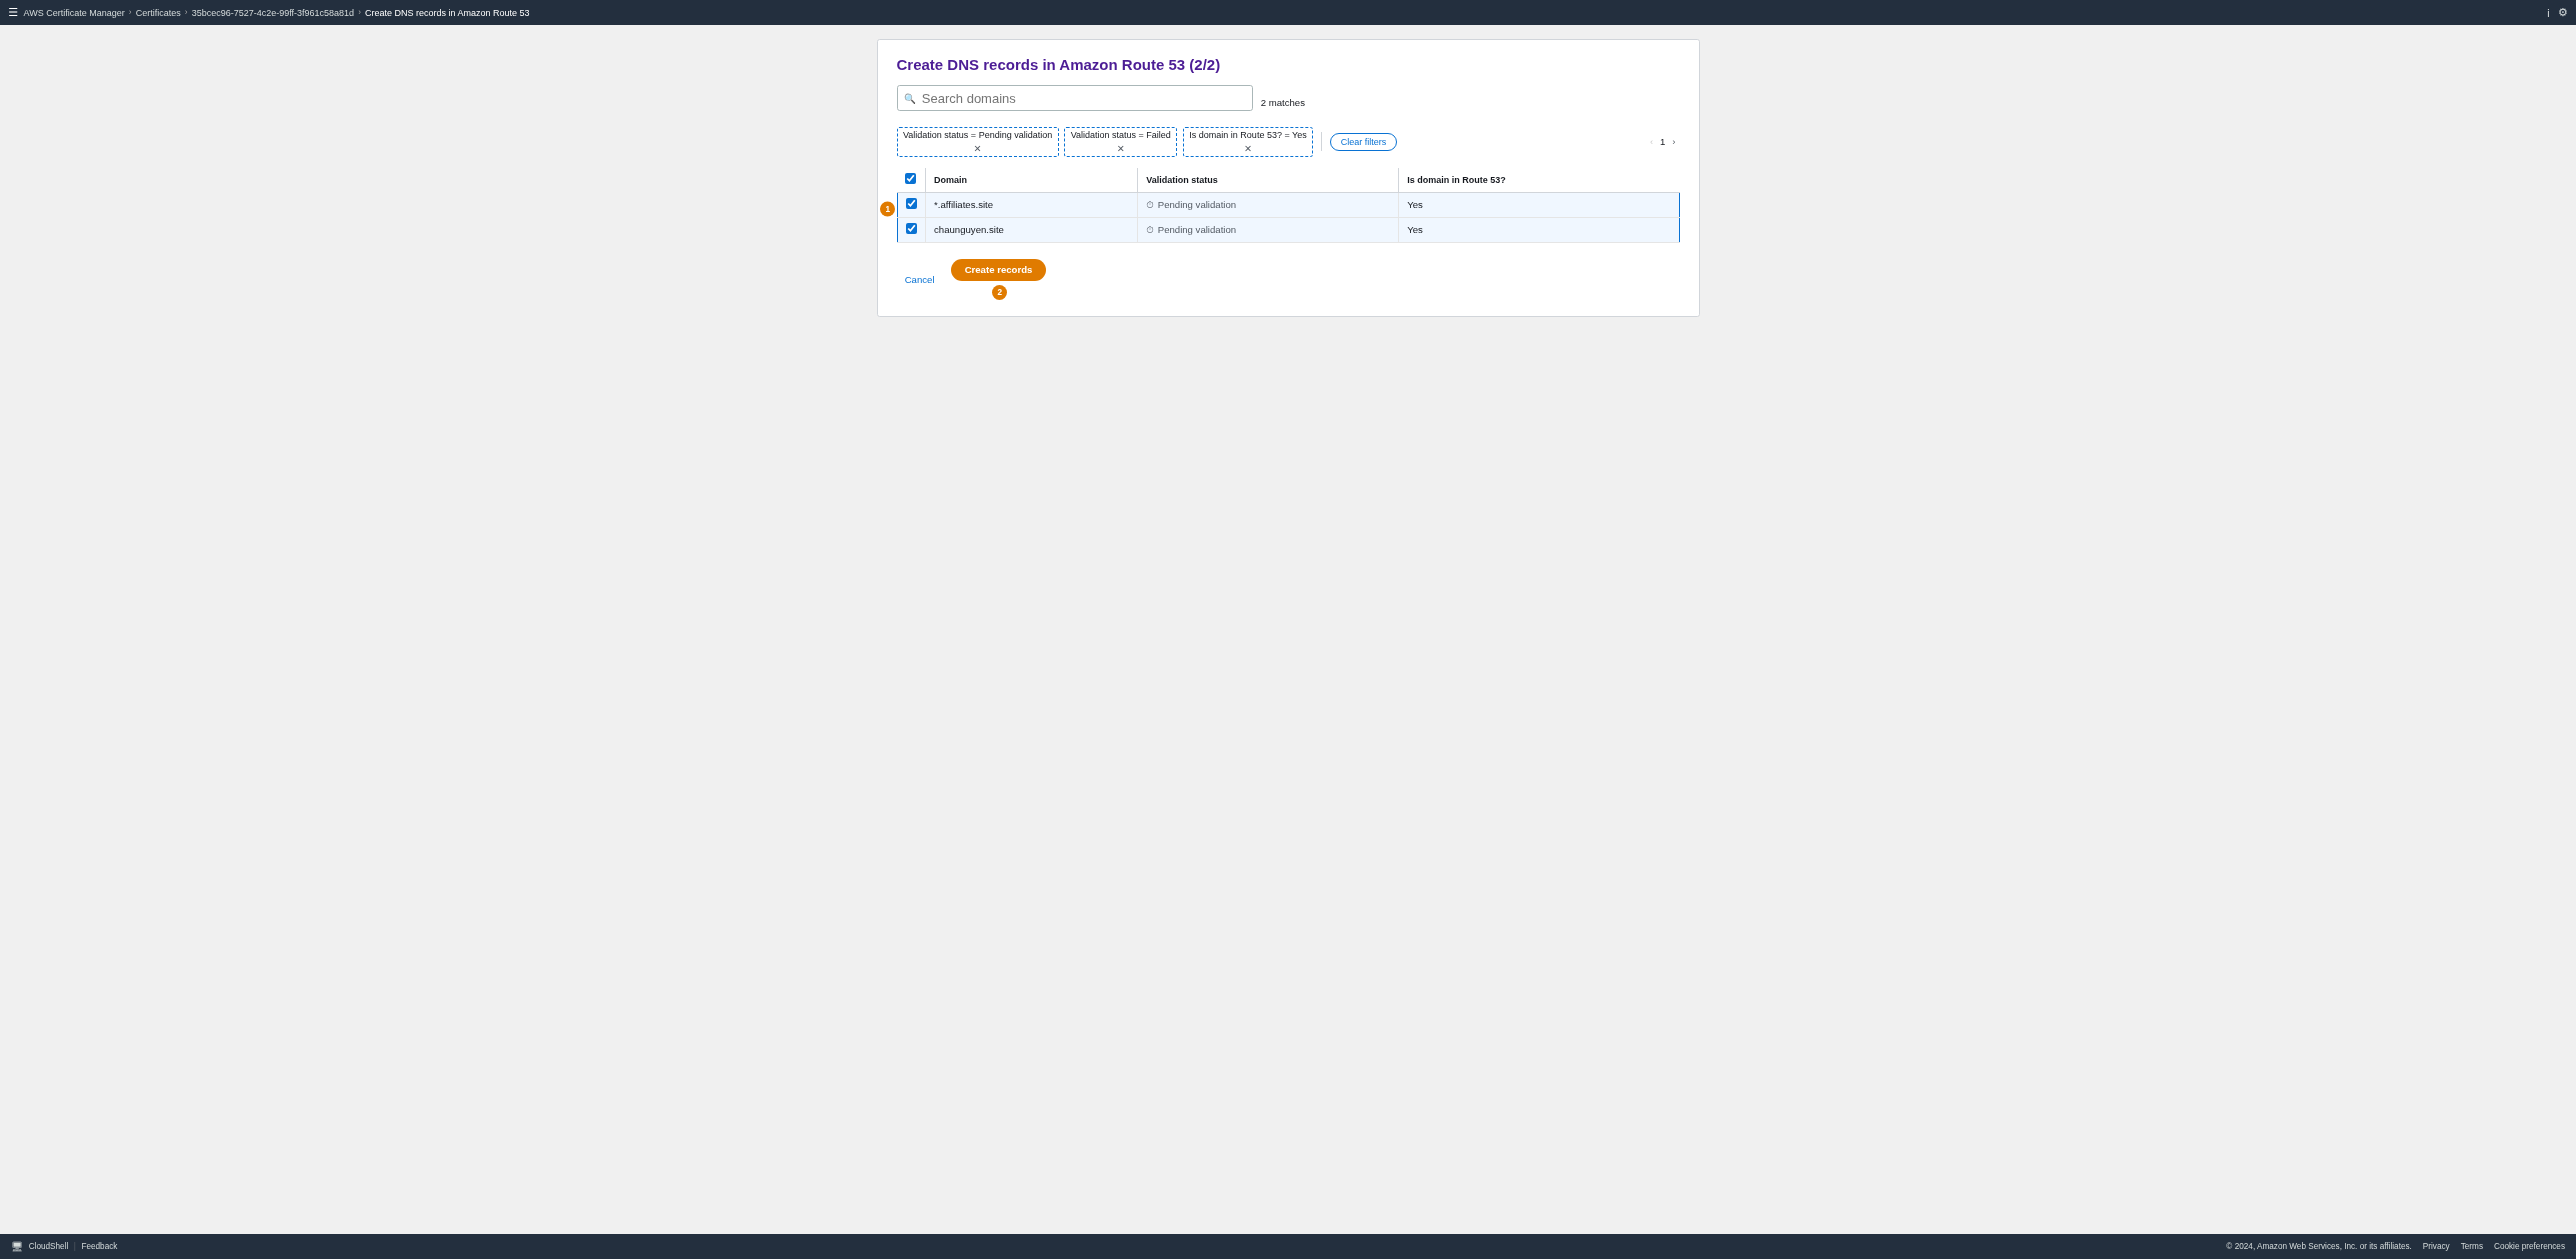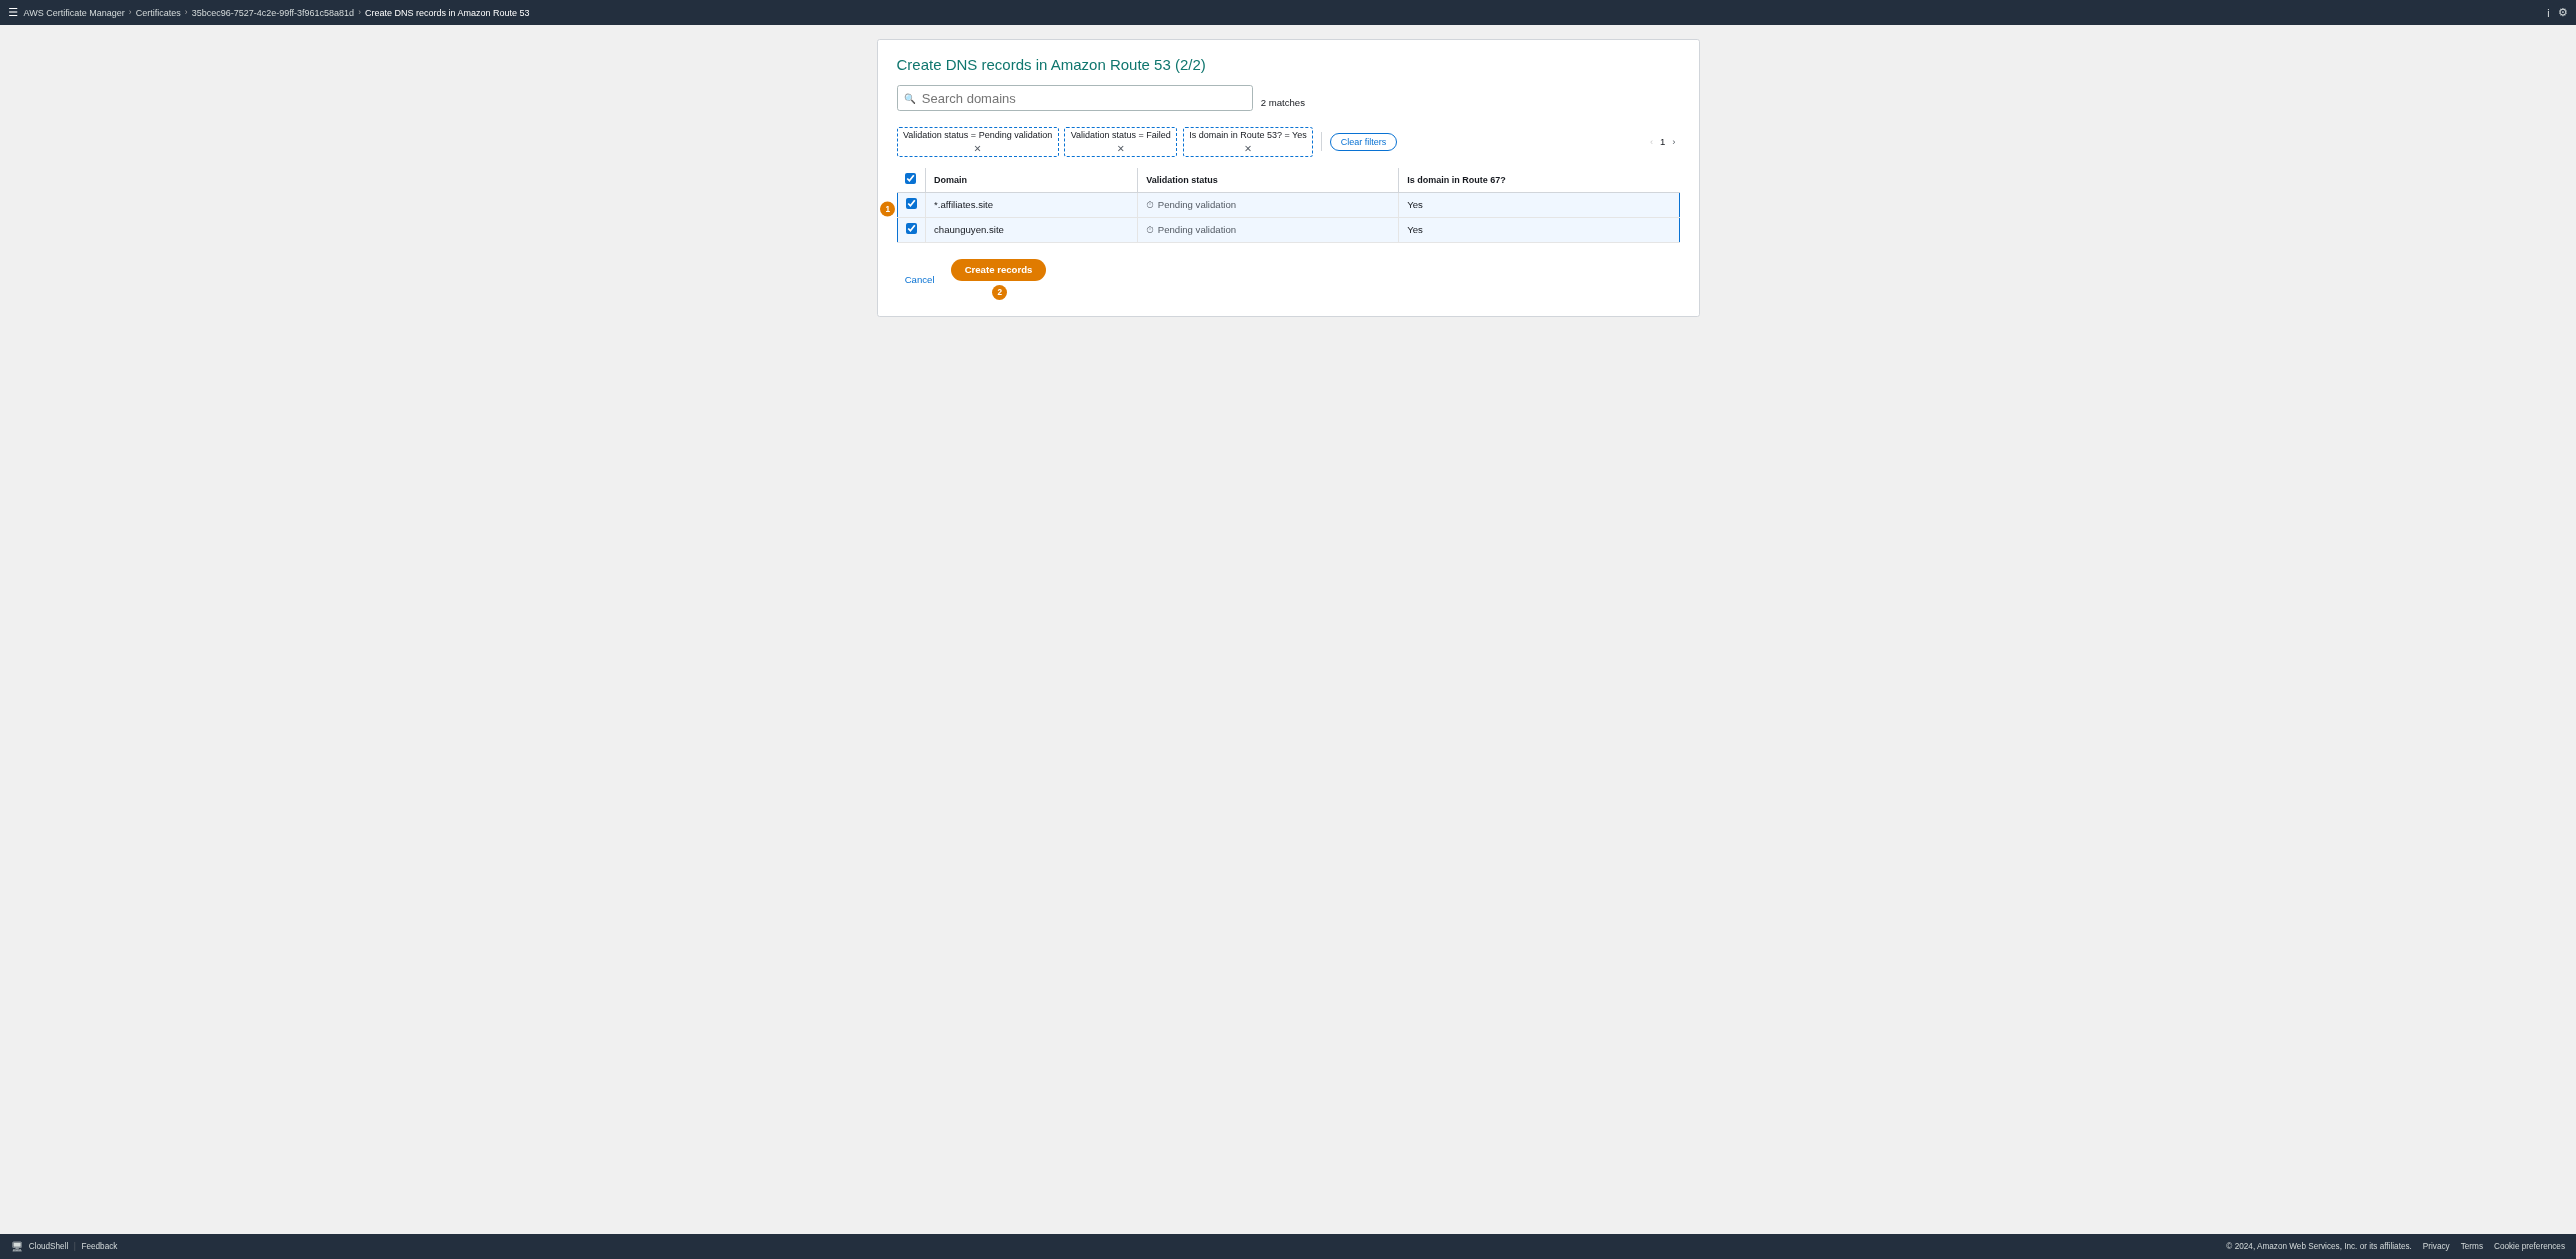--- a/index.html
+++ b/index.html
@@ -70,22 +70,22 @@
       background: #fff;
       border: 0.7px solid #d1d5da;
       border-radius: 2.7px;
       padding: 16.5px 19px;
       max-width: 823px;
       margin: 0 auto;
     }
 
     .card-title {
       font-size: 15px;
-      font-weight: 400;
-      color: #0f766e;
+      font-weight: 700;
+      color: #4c1d95;
       margin-bottom: 12.3px;
     }
 
     
     .search-bar {
       display: flex;
       align-items: center;
       border: 0.7px solid #aab7b8;
       border-radius: 2.7px;
       padding: 4.1px 6.9px;
@@ -383,21 +383,21 @@
               <th>
                 <input type="checkbox" class="checkbox" checked="" style="">
               </th>
               <th>
                 <span>Domain</span>
               </th>
               <th>
                 <span>Validation status</span>
               </th>
               <th>
-                <span>Is domain in Route 67?</span>
+                <span>Is domain in Route 53?</span>
               </th>
             </tr>
           </thead>
           <tbody>
             <tr class="table-row-selected">
               <td>
                 <input type="checkbox" class="checkbox" checked="" style="">
               </td>
               <td>*.affiliates.site</td>
               <td>

